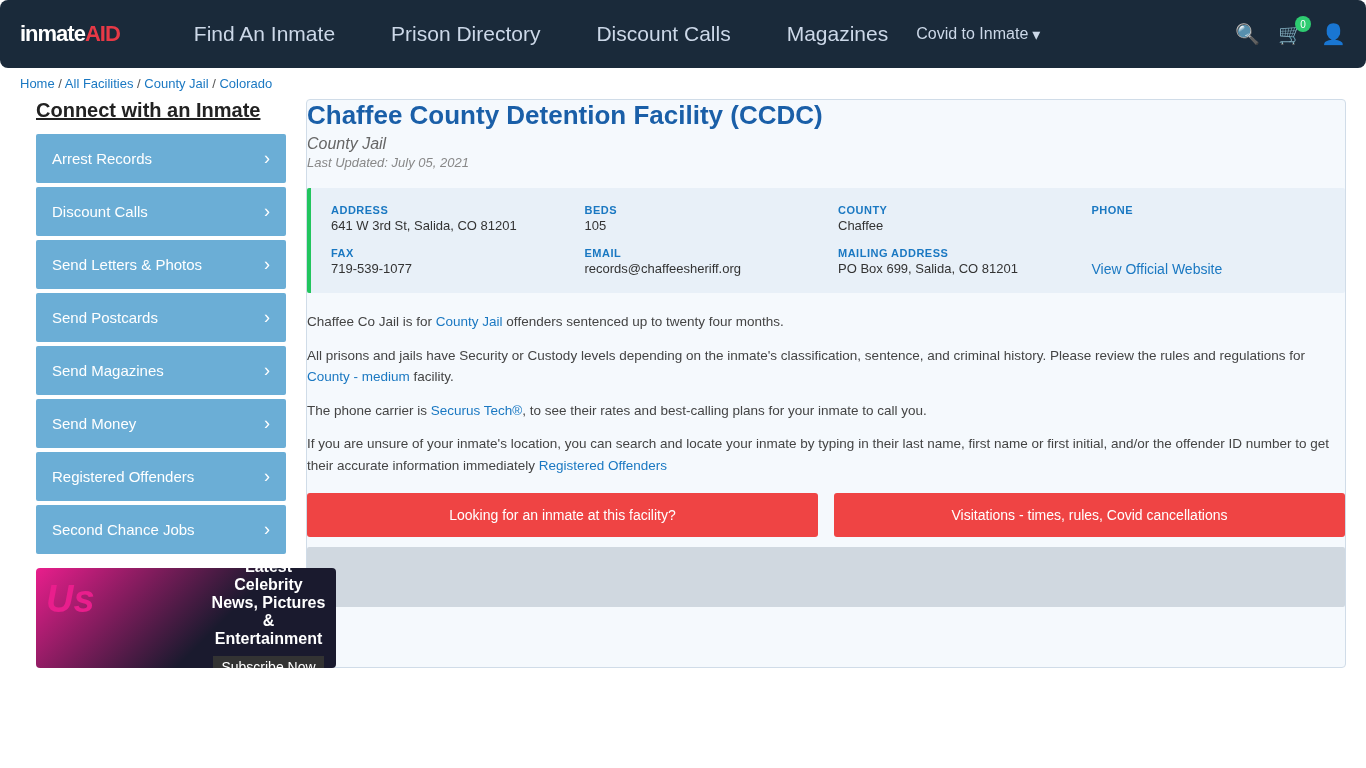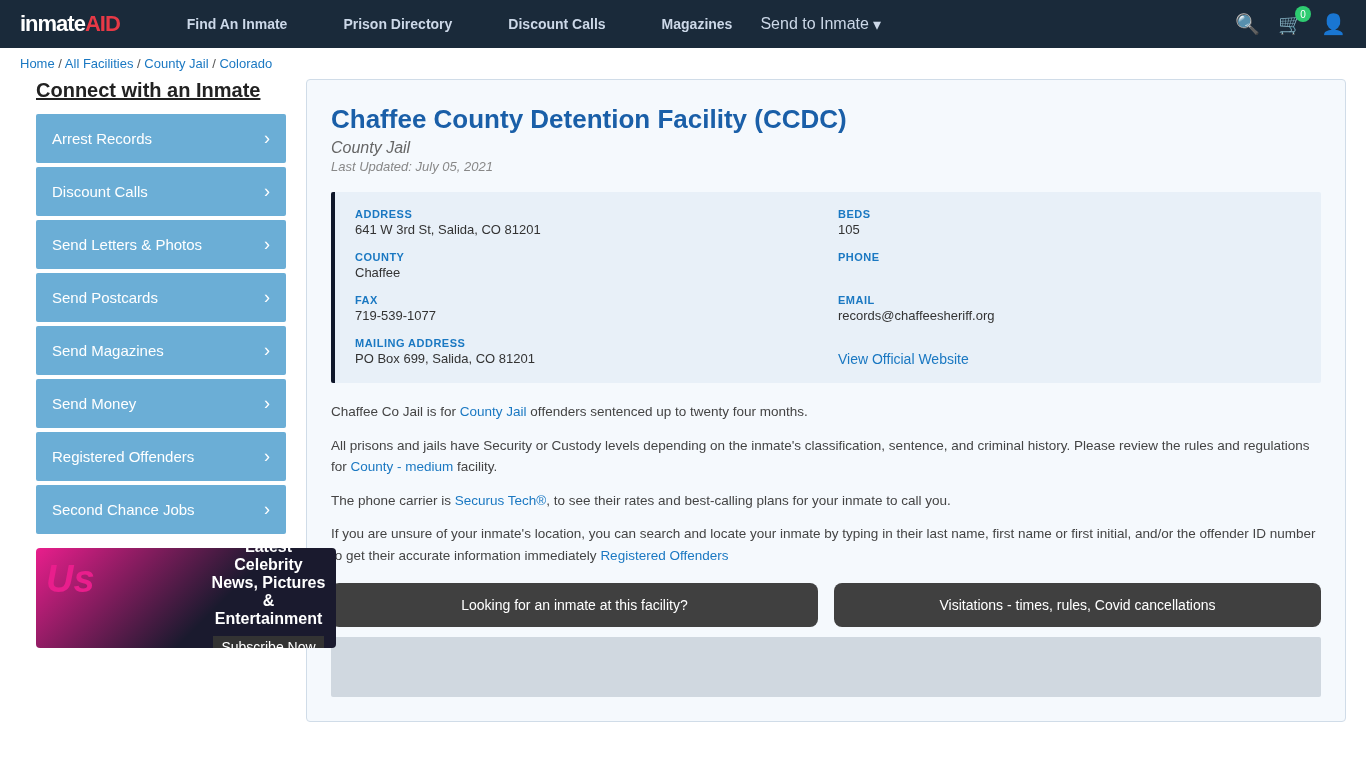--- a/index.html
+++ b/index.html
@@ -1,25 +1,26 @@
 <!DOCTYPE html>
 <html><head>
   <meta charset="utf-8">
   <style>
     * { margin: 0; padding: 0; box-sizing: border-box; }
     body { font-family: Arial, sans-serif; font-size: 14px; color: #333; background: #fff; }
 
     
     header {
       background: #1a2a3a;
-      height: 48px;
+      height: 68px;
       display: flex;
       align-items: center;
       padding: 0 20px;
-      gap: 9px;
+      gap: 16px;
+      border-radius: 8px;
     }
     .logo-area {
       display: flex;
       align-items: center;
       margin-right: 30px;
     }
     .logo-text {
       color: #fff;
       font-size: 22px;
       font-weight: bold;
@@ -28,27 +29,26 @@
     .logo-text span { color: #e63946; }
     nav {
       display: flex;
       align-items: center;
       flex: 1;
       gap: 0;
     }
     nav a {
       color: #ccd8e8;
       text-decoration: none;
-      font-size: 14px;
+      font-size: 21px;
       padding: 12px 28px;
       height: 68px;
       display: flex;
       align-items: center;
       white-space: nowrap;
-      font-weight: bold;
     }
     .nav-right {
       display: flex;
       align-items: center;
       gap: 18px;
       margin-left: auto;
     }
     .nav-icon {
       color: #ccd8e8;
       font-size: 20px;
@@ -165,21 +165,20 @@
       font-size: 38px;
       font-weight: 900;
       font-style: italic;
     }
 
     
     .content {
       flex: 1;
       border: 1px solid #d0dce8;
       border-radius: 4px;
-      padding: 24px;
       background: #f5f9fd;
     }
     .facility-name {
       font-size: 26px;
       font-weight: bold;
       color: #1a5fa8;
       margin-bottom: 4px;
     }
     .facility-type {
       font-size: 16px;
@@ -190,24 +189,24 @@
     .last-updated {
       font-size: 13px;
       color: #888;
       font-style: italic;
       margin-bottom: 18px;
     }
 
     
     .info-grid {
       display: grid;
-      grid-template-columns: 1fr 1fr;
+      grid-template-columns: 1fr 1fr 1fr 1fr;
       gap: 14px 20px;
       background: #e8f0f8;
-      border-left: 4px solid #0f172a;
+      border-left: 4px solid #22c55e;
       padding: 16px 20px;
       margin-bottom: 18px;
       border-radius: 2px;
     }
     .info-label {
       font-size: 11px;
       font-weight: bold;
       color: #1a78c2;
       text-transform: uppercase;
       letter-spacing: 0.5px;
@@ -229,27 +228,27 @@
     .description a { color: #1a78c2; text-decoration: none; }
 
     
     .action-buttons {
       display: flex;
       gap: 16px;
       margin-top: 16px;
       flex-wrap: wrap;
     }
     .btn-green {
-      background: #404040;
+      background: #ef4444;
       color: #fff;
       border: none;
       padding: 14px 20px;
       font-size: 14px;
       cursor: pointer;
-      border-radius: 8px;
+      border-radius: 3px;
       flex: 1;
     }
 
     
     .gray-area {
       background: #d0d8e0;
       height: 60px;
       margin-top: 10px;
       border-radius: 2px;
     }
@@ -262,21 +261,21 @@
     <span class="logo-text">
       inmate<span>AID</span>
     </span>
   </div>
   <nav>
     <a>Find An Inmate</a>
     <a>Prison Directory</a>
     <a>Discount Calls</a>
     <a>Magazines</a>
     <div class="send-dropdown">
-      <span>Send to Inmate</span>
+      <span>Covid to Inmate</span>
       <span>▾</span>
     </div>
   </nav>
   <div class="nav-right">
     <span class="nav-icon">🔍</span>
     <span class="nav-icon cart-badge">
       🛒
       <span class="cart-count">0</span>
     </span>
     <span class="nav-icon">👤</span>

